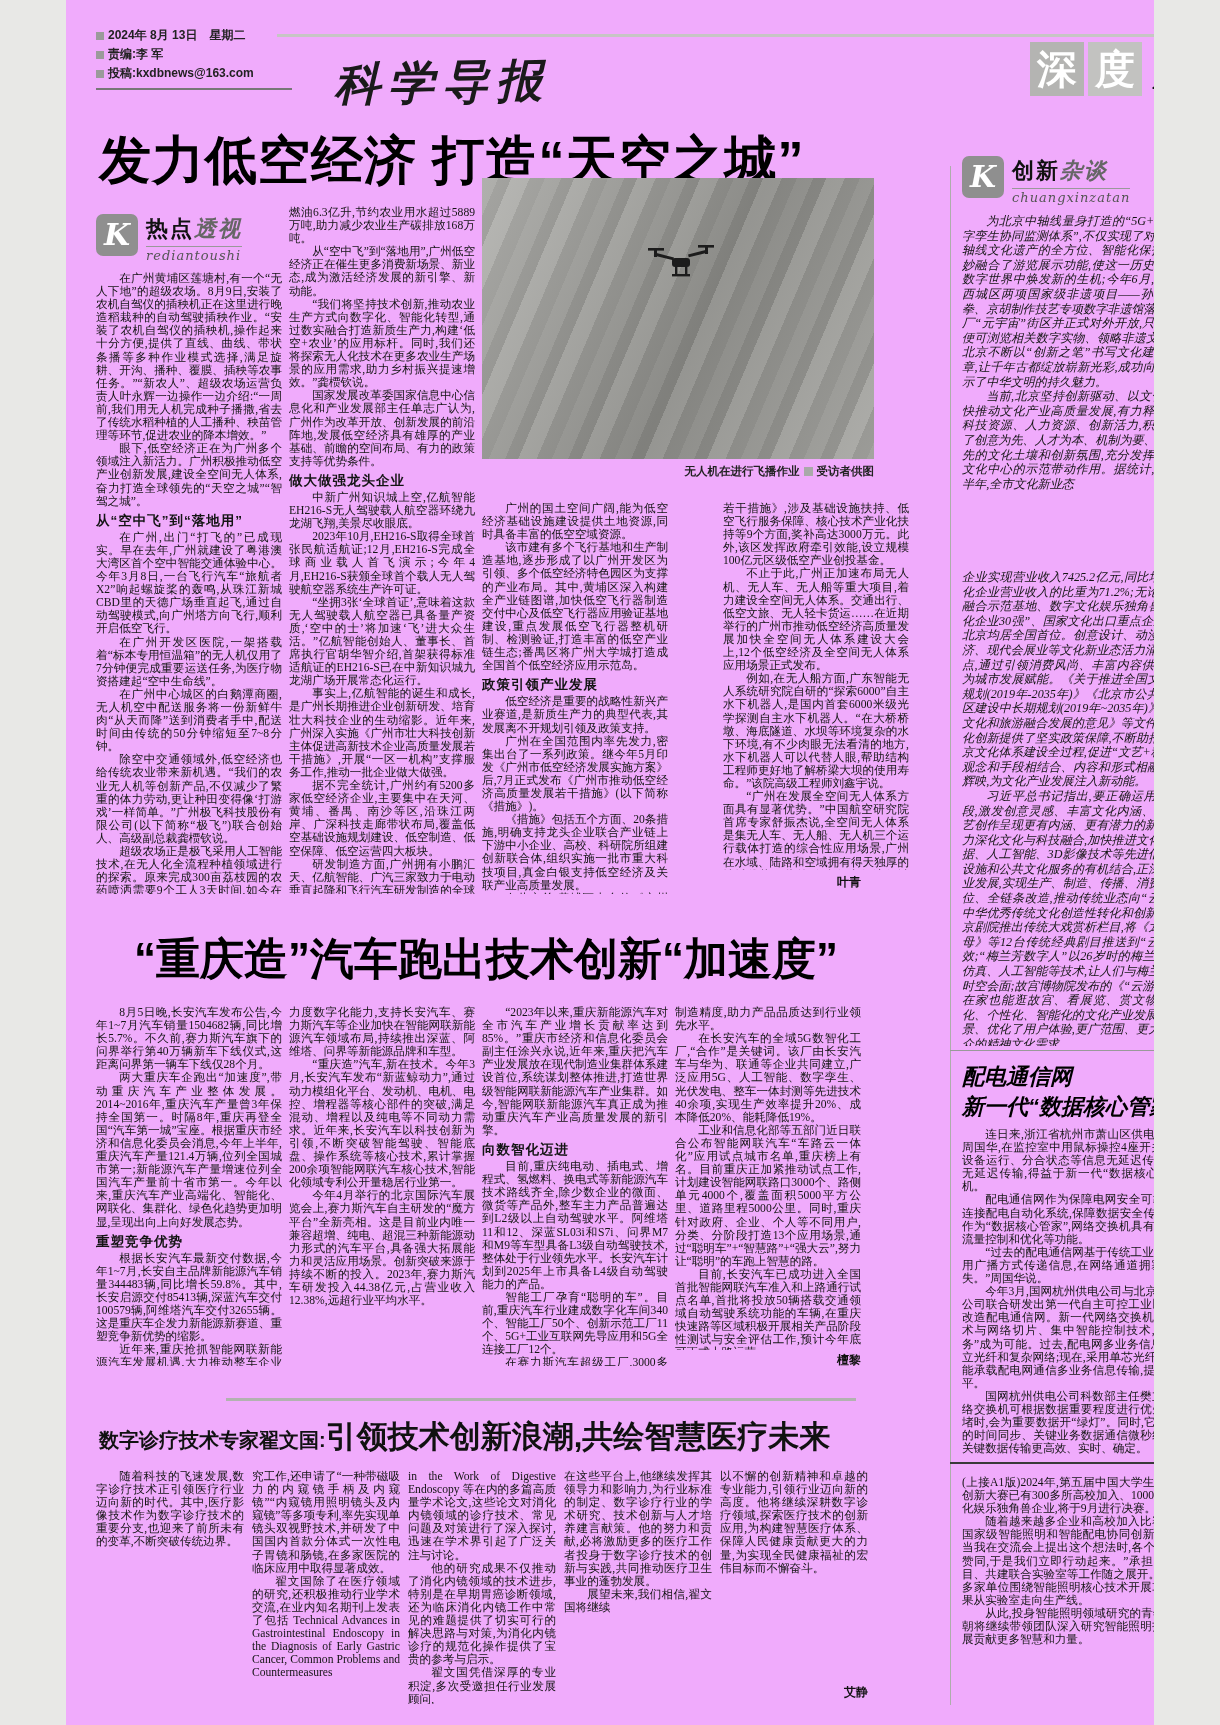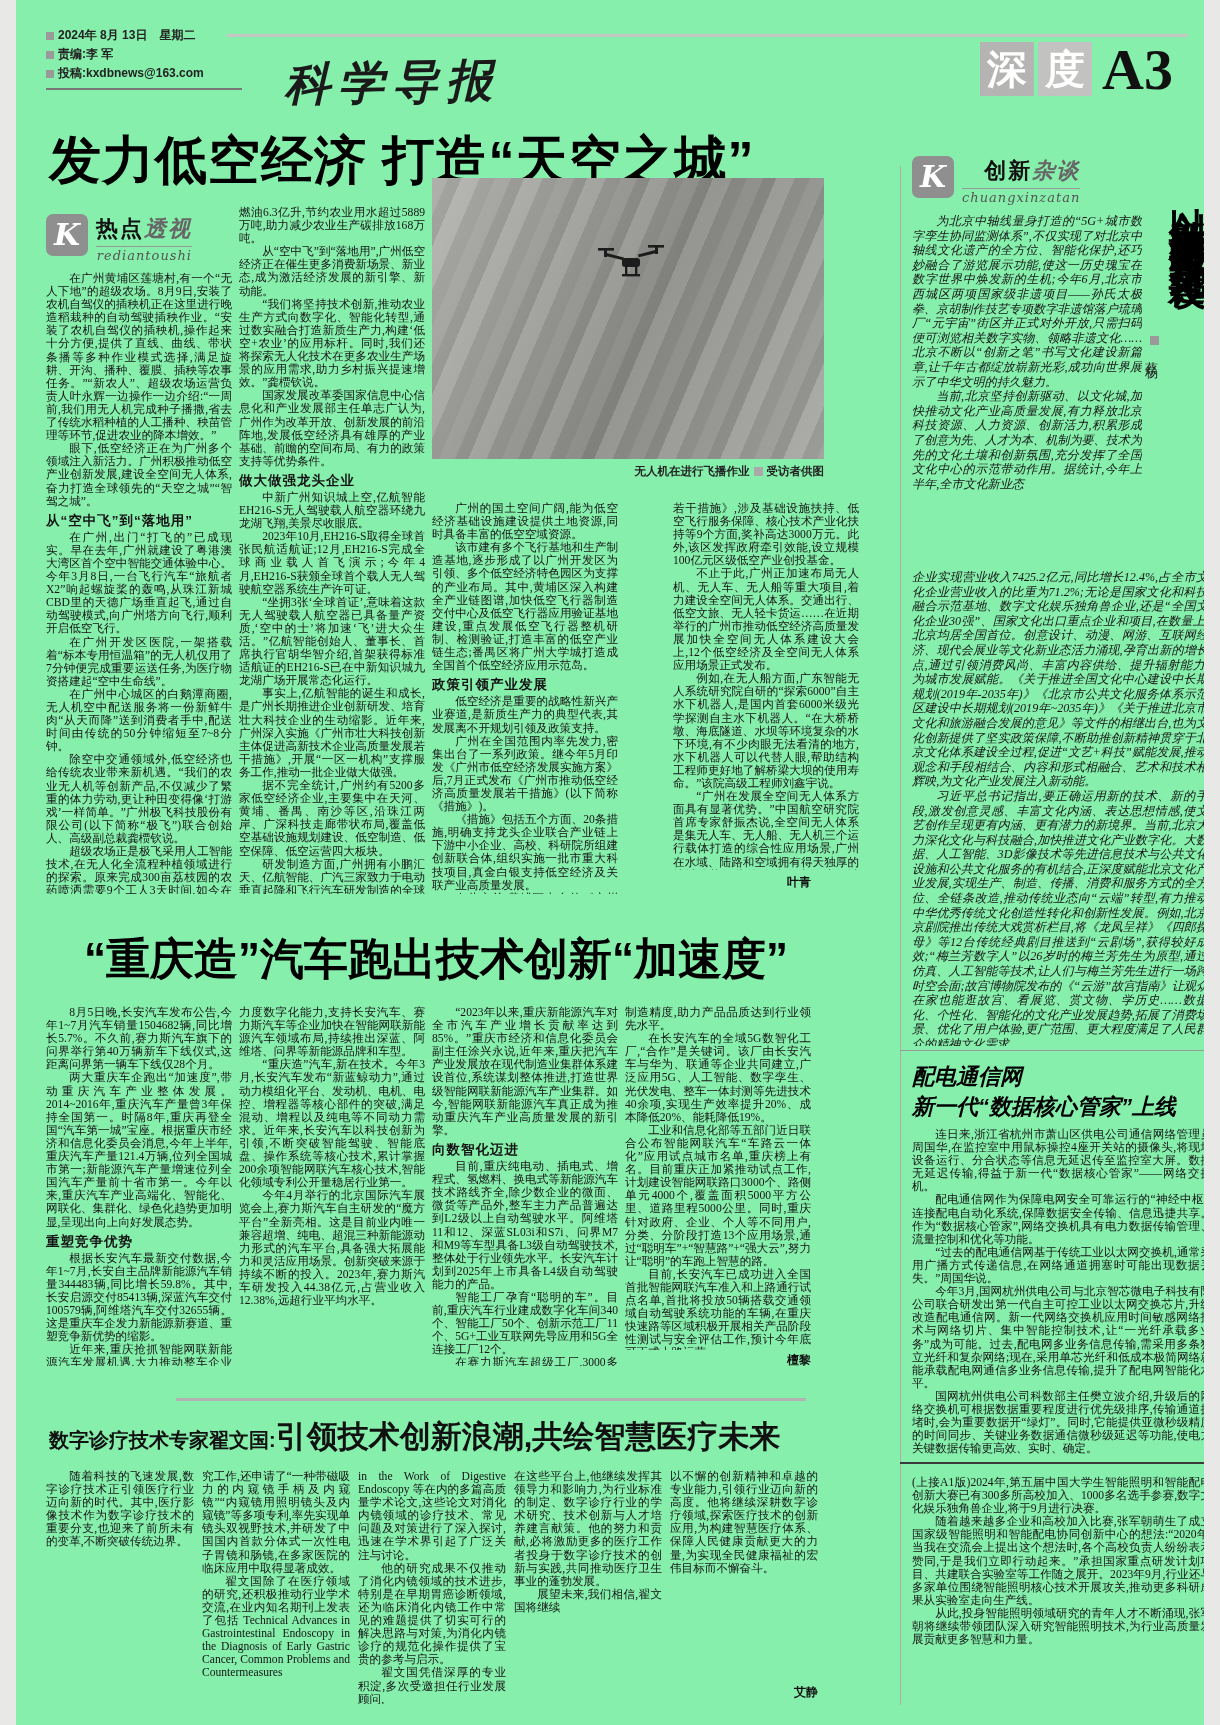--- a/index.html
+++ b/index.html
@@ -1,32 +1,32 @@
 <!DOCTYPE html>
 <html><head>
 <meta charset="utf-8">
 <style>
   html,body{margin:0;padding:0;background:#e8e8e6;}
-  #page{position:relative;width:1188px;height:1725px;background:#86efac;margin:0 auto;
+  #page{position:relative;width:1088px;height:1725px;background:#f0abfc;margin:0 auto;
         font-family:"Liberation Serif","DejaVu Serif",serif;color:#111;overflow:hidden;}
   .abs{position:absolute;}
   
   .dateblock{font-family:"Liberation Sans",sans-serif;font-size:12px;font-weight:bold;
              line-height:19px;border-bottom:2px solid #777;padding-bottom:5px;color:#222;}
   .sq{display:inline-block;width:8px;height:8px;background:#9a9a9a;margin-right:4px;vertical-align:middle;}
   .toprule{background:#c6c6c4;height:3px;}
   .masthead{font-size:46px;font-weight:bold;font-style:italic;letter-spacing:8px;
             font-family:"DejaVu Serif",serif;color:#1a1a1a;transform:rotate(-1deg);}
   .secbox{width:54px;height:54px;background:#b4b4b2;color:#fff;text-align:center;
           font-size:40px;line-height:54px;font-weight:bold;font-family:"DejaVu Serif",serif;}
   .pageno{font-size:58px;font-weight:bold;font-family:"Liberation Serif",serif;}
   
   .klogo{width:42px;height:42px;background:#8f8f8f;border-radius:7px;color:#fff;text-align:center;
          font-size:30px;line-height:42px;font-weight:bold;font-style:italic;font-family:"DejaVu Serif",serif;flex:none;}
-  .lblwrap{margin-left:8px;text-align:right;}
+  .lblwrap{margin-left:8px;}
   .lbl-cn{font-family:"Liberation Sans",sans-serif;font-size:22px;font-weight:bold;letter-spacing:2px;}
   .lbl-cn .script{font-family:"DejaVu Serif",serif;font-style:italic;color:#666;font-weight:bold;}
   .lbl-py{font-family:"DejaVu Serif",serif;font-style:italic;font-size:13px;color:#555;
           border-top:1px solid #999;margin-top:2px;padding-top:1px;letter-spacing:1px;}
   .sechead{display:flex;align-items:flex-start;}
   
   .h-lead{font-family:"Liberation Sans",sans-serif;font-weight:900;font-size:52px;letter-spacing:1px;color:#000;white-space:nowrap;}
   .h-cq{font-family:"Liberation Sans",sans-serif;font-weight:900;font-size:44px;text-align:center;white-space:nowrap;color:#000;}
   .h-power{font-family:"Liberation Sans",sans-serif;font-weight:bold;font-size:22px;line-height:30px;color:#000;}
   .h-doc-k{font-family:"Liberation Sans",sans-serif;font-weight:bold;font-size:20px;}

